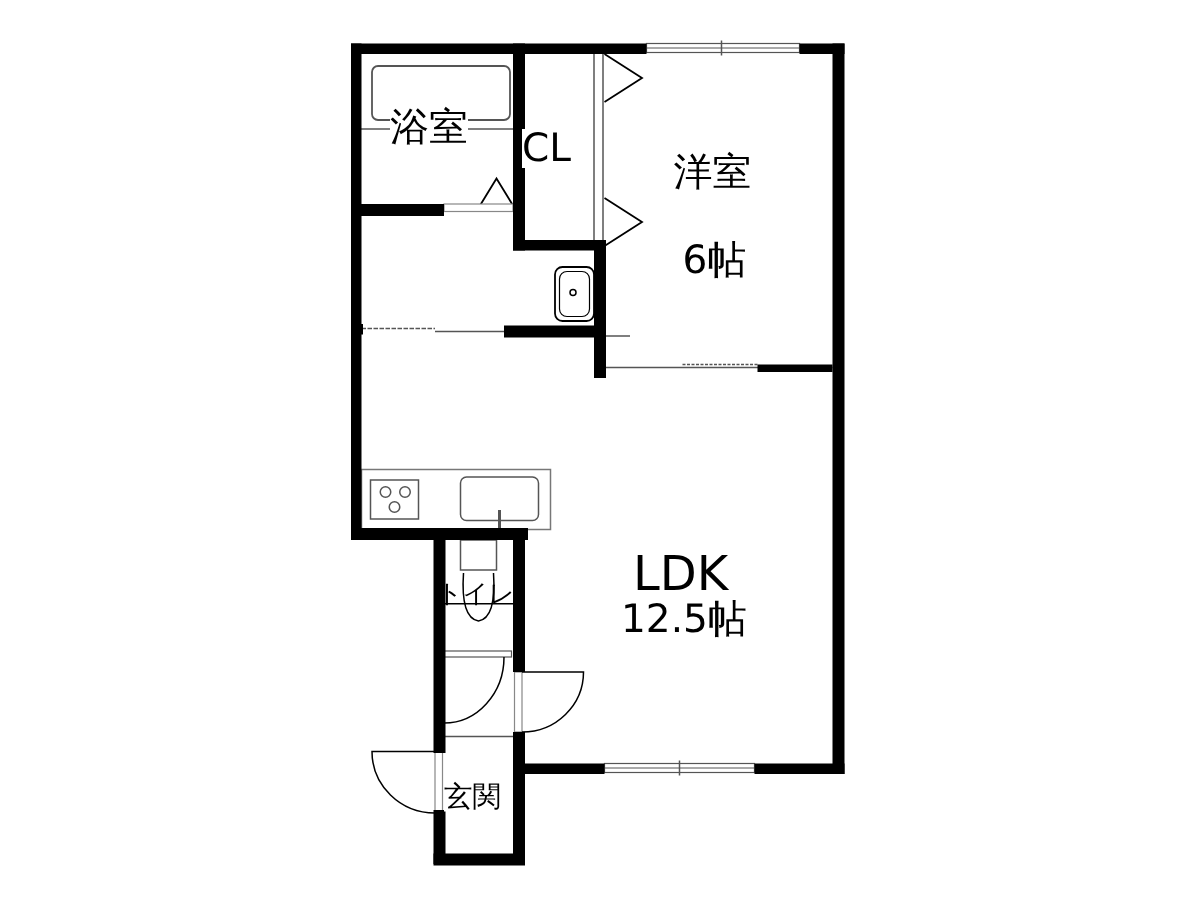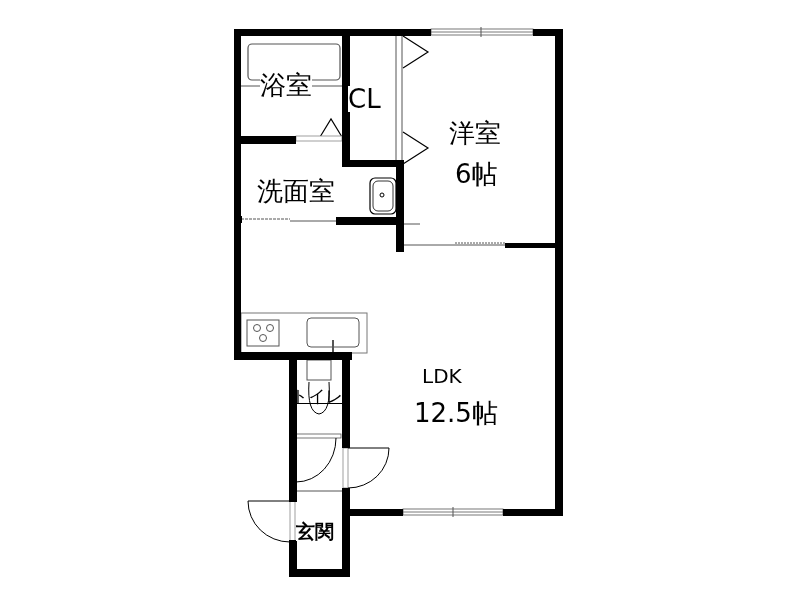--- a/index.html
+++ b/index.html
@@ -102,21 +102,20 @@
 
   <div class="wall" style="left:342px;top:488px;width:8px;height:88px;"></div>
 
   <div class="wall" style="left:289px;top:569px;width:61px;height:8px;"></div>
 
   <div class="wall" style="left:342px;top:509px;width:61px;height:7px;"></div>
   <div class="wall" style="left:503px;top:509px;width:60px;height:7px;"></div>
 
   <div class="label" style="left:260px;top:72px;font-size:26px;">浴室</div>
   <div class="label" style="left:348px;top:86px;font-size:26px;">CL</div>
-  <div class="label" style="left:449px;top:120px;font-size:26px;">洋室</div>
+  <div class="label" style="left:449px;top:102px;font-size:26px;">洋室</div>
   <div class="label" style="left:455px;top:145px;font-size:26px;margin-top:16px;">6帖</div>
-  <div class="label" style="left:257px;top:178px;font-size:26px;">洗面室</div>
   <div class="label" style="left:291px;top:388px;font-size:17px;background:transparent;text-decoration:underline;">トイレ</div>
-  <div class="label" style="left:422px;top:366px;font-size:20px;">LDK</div>
+  <div class="label" style="left:422px;top:366px;font-size:32px;">LDK</div>
   <div class="label" style="left:414px;top:400px;font-size:26px;">12.5帖</div>
-  <div class="label" style="left:296px;top:522px;font-size:19px;font-weight:bold;">玄関</div>
+  <div class="label" style="left:296px;top:522px;font-size:19px;">玄関</div>
 
 </div>
 
 </body></html>

